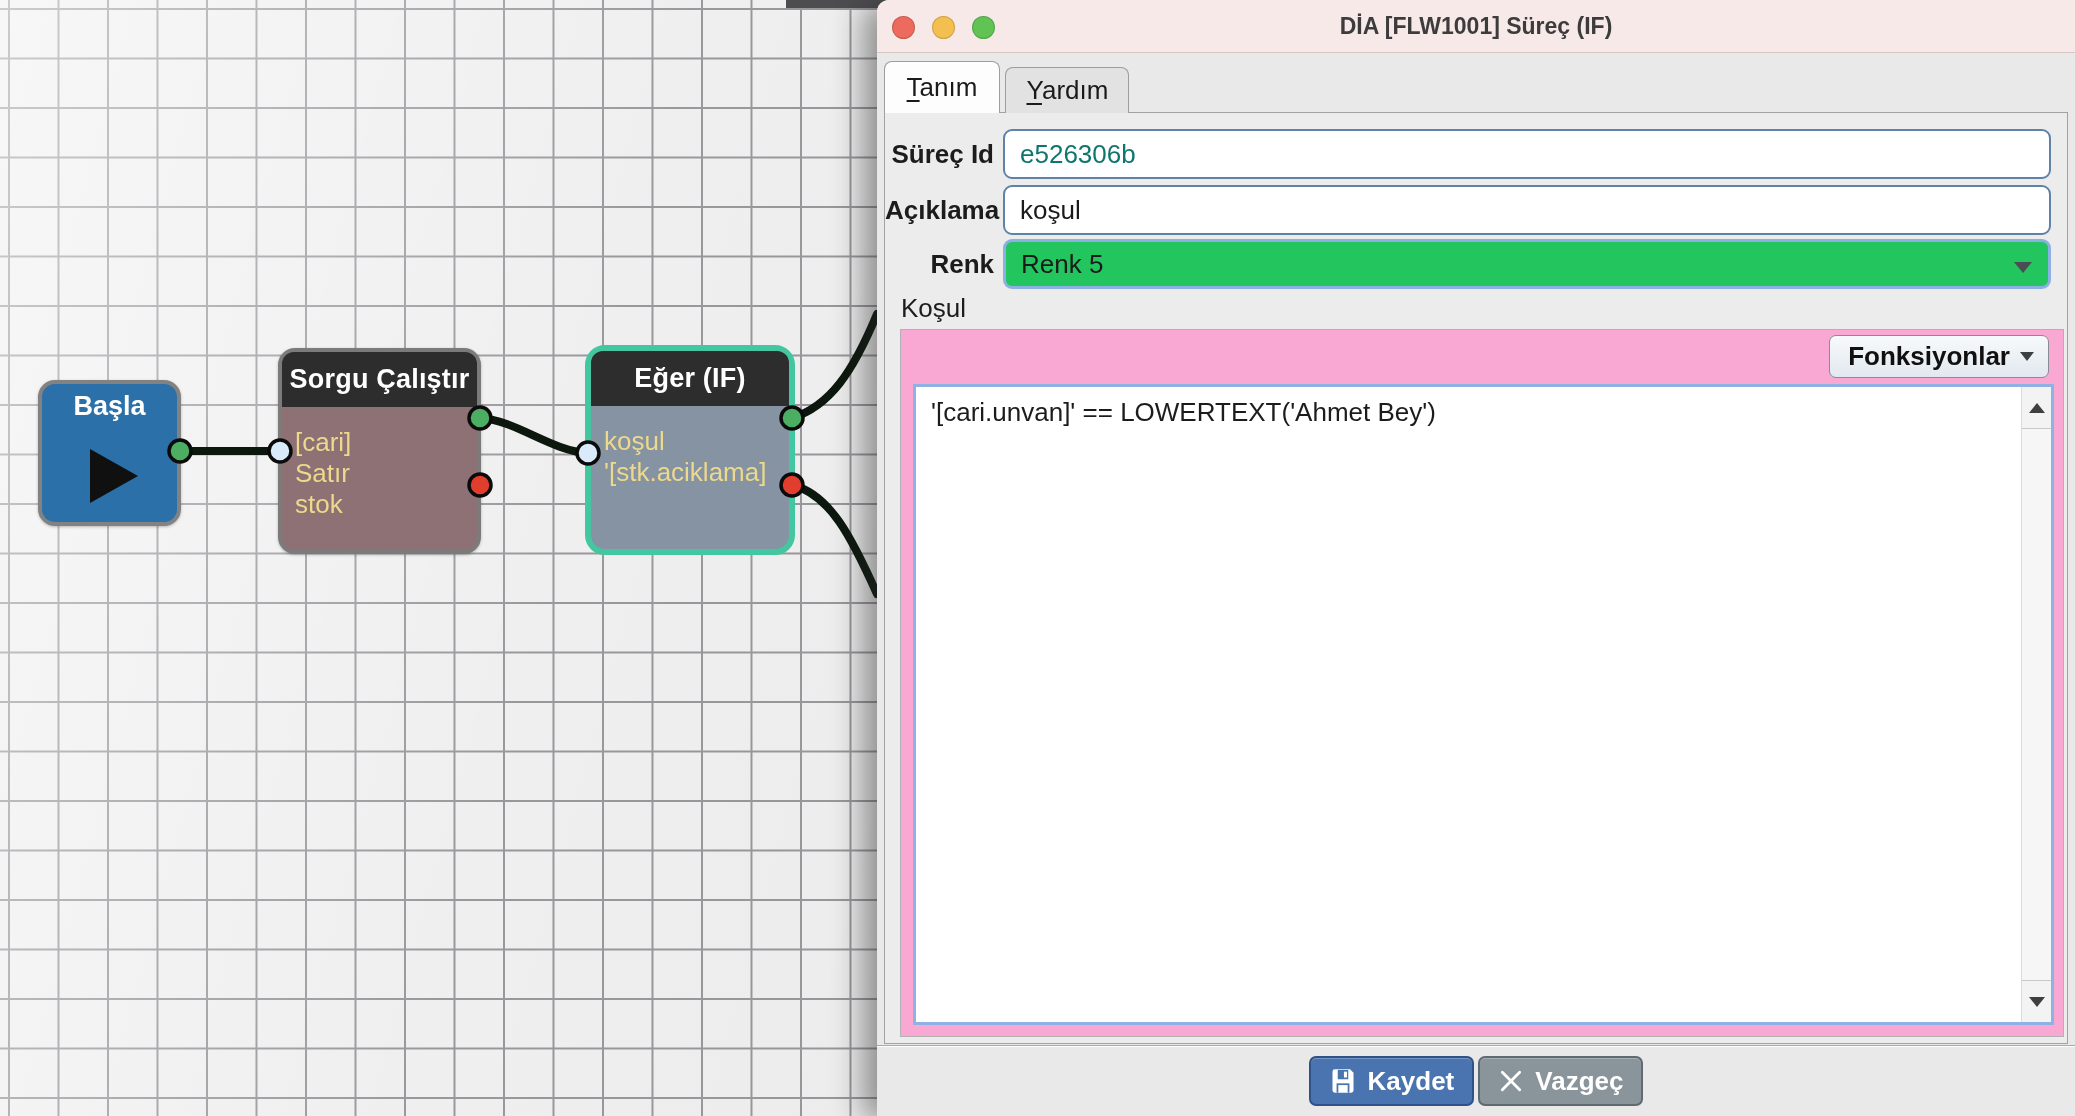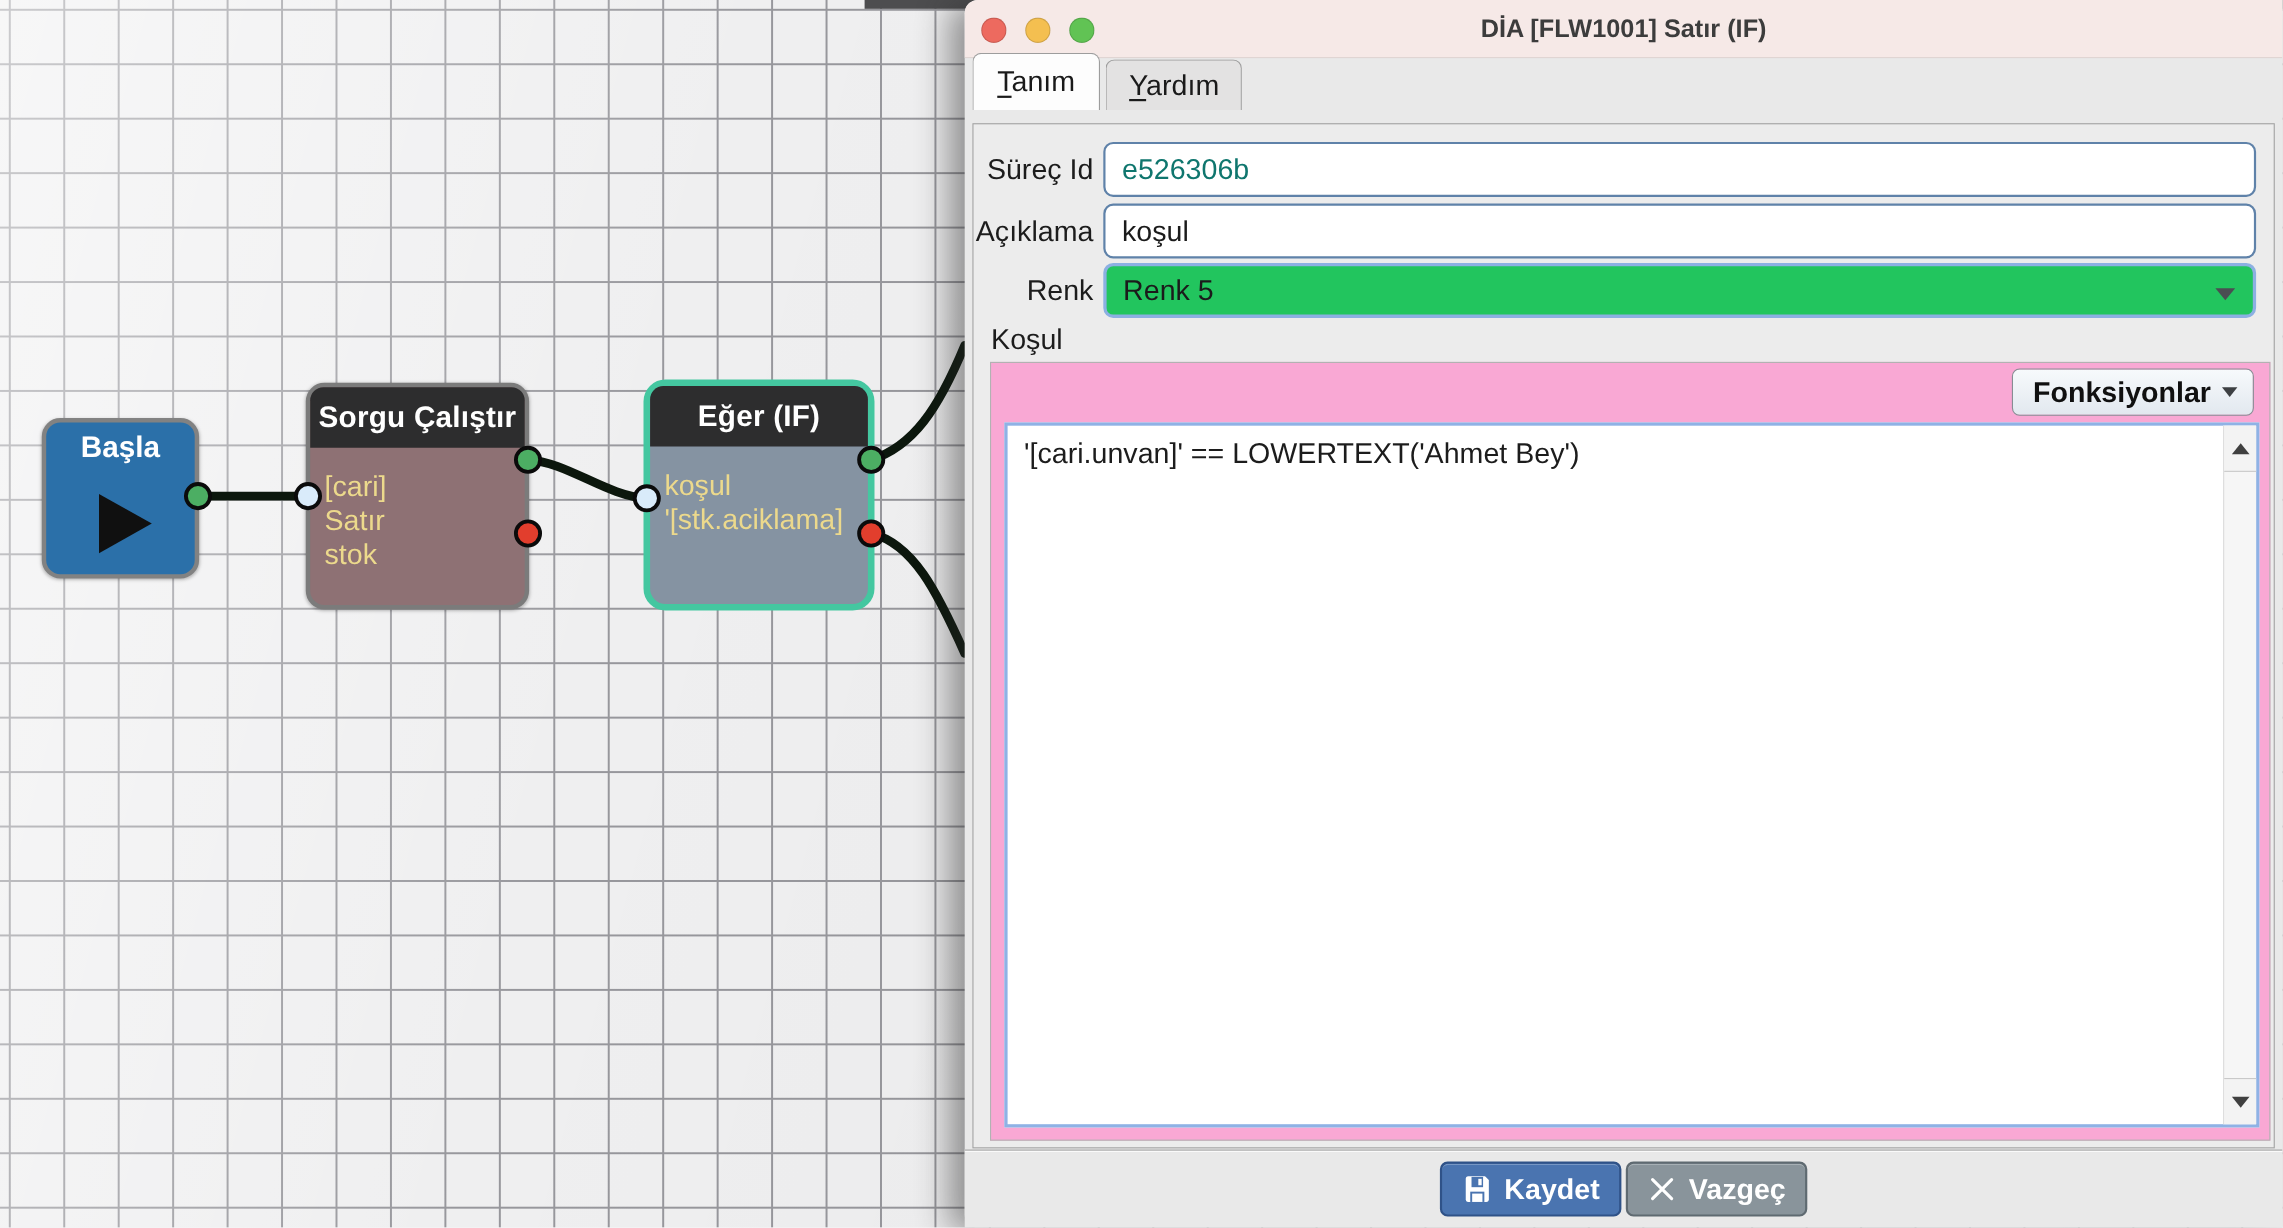--- a/index.html
+++ b/index.html
@@ -74,38 +74,38 @@
   #titlebar .title{
     position:absolute; left:0; right:0; top:0; height:53px; line-height:53px;
     text-align:center; font-weight:bold; font-size:23px; color:#3c3c3c;
   }
   .tl{ position:absolute; top:16px; width:23px; height:23px; border-radius:50%; border:1px solid rgba(0,0,0,.15); }
   #tl-close{ left:15px; background:#ed6a5f; }
   #tl-min  { left:55px; background:#f4bf50; }
   #tl-zoom { left:95px; background:#61c354; }
 
   
-  #tabs{ position:absolute; left:7px; top:48px; height:52px; z-index:3; }
+  #tabs{ position:absolute; left:7px; top:61px; height:52px; z-index:3; }
   .tab{
     display:inline-block; vertical-align:bottom;
     font-size:26px; color:#1a1a1a; text-align:center;
     border:1.5px solid #9d9d9d; border-bottom:none;
     border-radius:8px 8px 0 0; cursor:default;
   }
   .tab .accel{ text-decoration:underline; text-underline-offset:4px; }
   #tab-tanim{ width:116px; height:52px; line-height:50px; background:#fdfdfd; position:relative; z-index:4; }
   #tab-yardim{ width:124px; height:46px; line-height:44px; background:#e3e2e2; margin-left:1px; }
 
   #panel{
     position:absolute; left:7px; top:112px; width:1184px; height:932px;
     background:#ececec; border:1.5px solid #a2a2a2;
   }
 
   .frow{ position:absolute; left:0; width:100%; display:flex; align-items:center; }
-  .frow label{ width:118px; text-align:right; font-size:26px; color:#1c1c1c; padding-right:9px; }
+  .frow label{ width:118px; text-align:right; font-size:26px; color:#1c1c1c; padding-right:9px;font-weight:bold; }
   .tinput{
     flex:0 0 auto; width:1048px; height:50px; border:2px solid #5f82a9; border-radius:9px;
     background:#fff; font-size:26px; padding:0 15px; color:#1b1b1b;
     font-family:"Liberation Sans", sans-serif; outline:none;
   }
   .tinput.muted{ color:#0f766e; }
   #row-surec{ top:16px; }
   #row-aciklama{ top:72px; }
   #row-renk{ top:126px; }
   #renk-select{
@@ -203,21 +203,21 @@
     <circle class="port" cx="588" cy="453" r="11" fill="#d9ebfa"></circle>
     <circle class="port" cx="792" cy="418" r="11" fill="#4cae63"></circle>
     <circle class="port" cx="792" cy="485" r="11" fill="#e23e2d"></circle>
   </svg>
 
   <div id="dialog">
     <div id="titlebar">
       <span class="tl" id="tl-close"></span>
       <span class="tl" id="tl-min"></span>
       <span class="tl" id="tl-zoom"></span>
-      <div class="title">DİA [FLW1001] Satır (IF)</div>
+      <div class="title">DİA [FLW1001] Süreç (IF)</div>
     </div>
 
     <div id="tabs">
       <div class="tab" id="tab-tanim"><span class="accel">T</span><span>anım</span></div>
       <div class="tab" id="tab-yardim"><span class="accel">Y</span><span>ardım</span></div>
     </div>
 
     <div id="panel">
 
       <div class="frow" id="row-surec">

